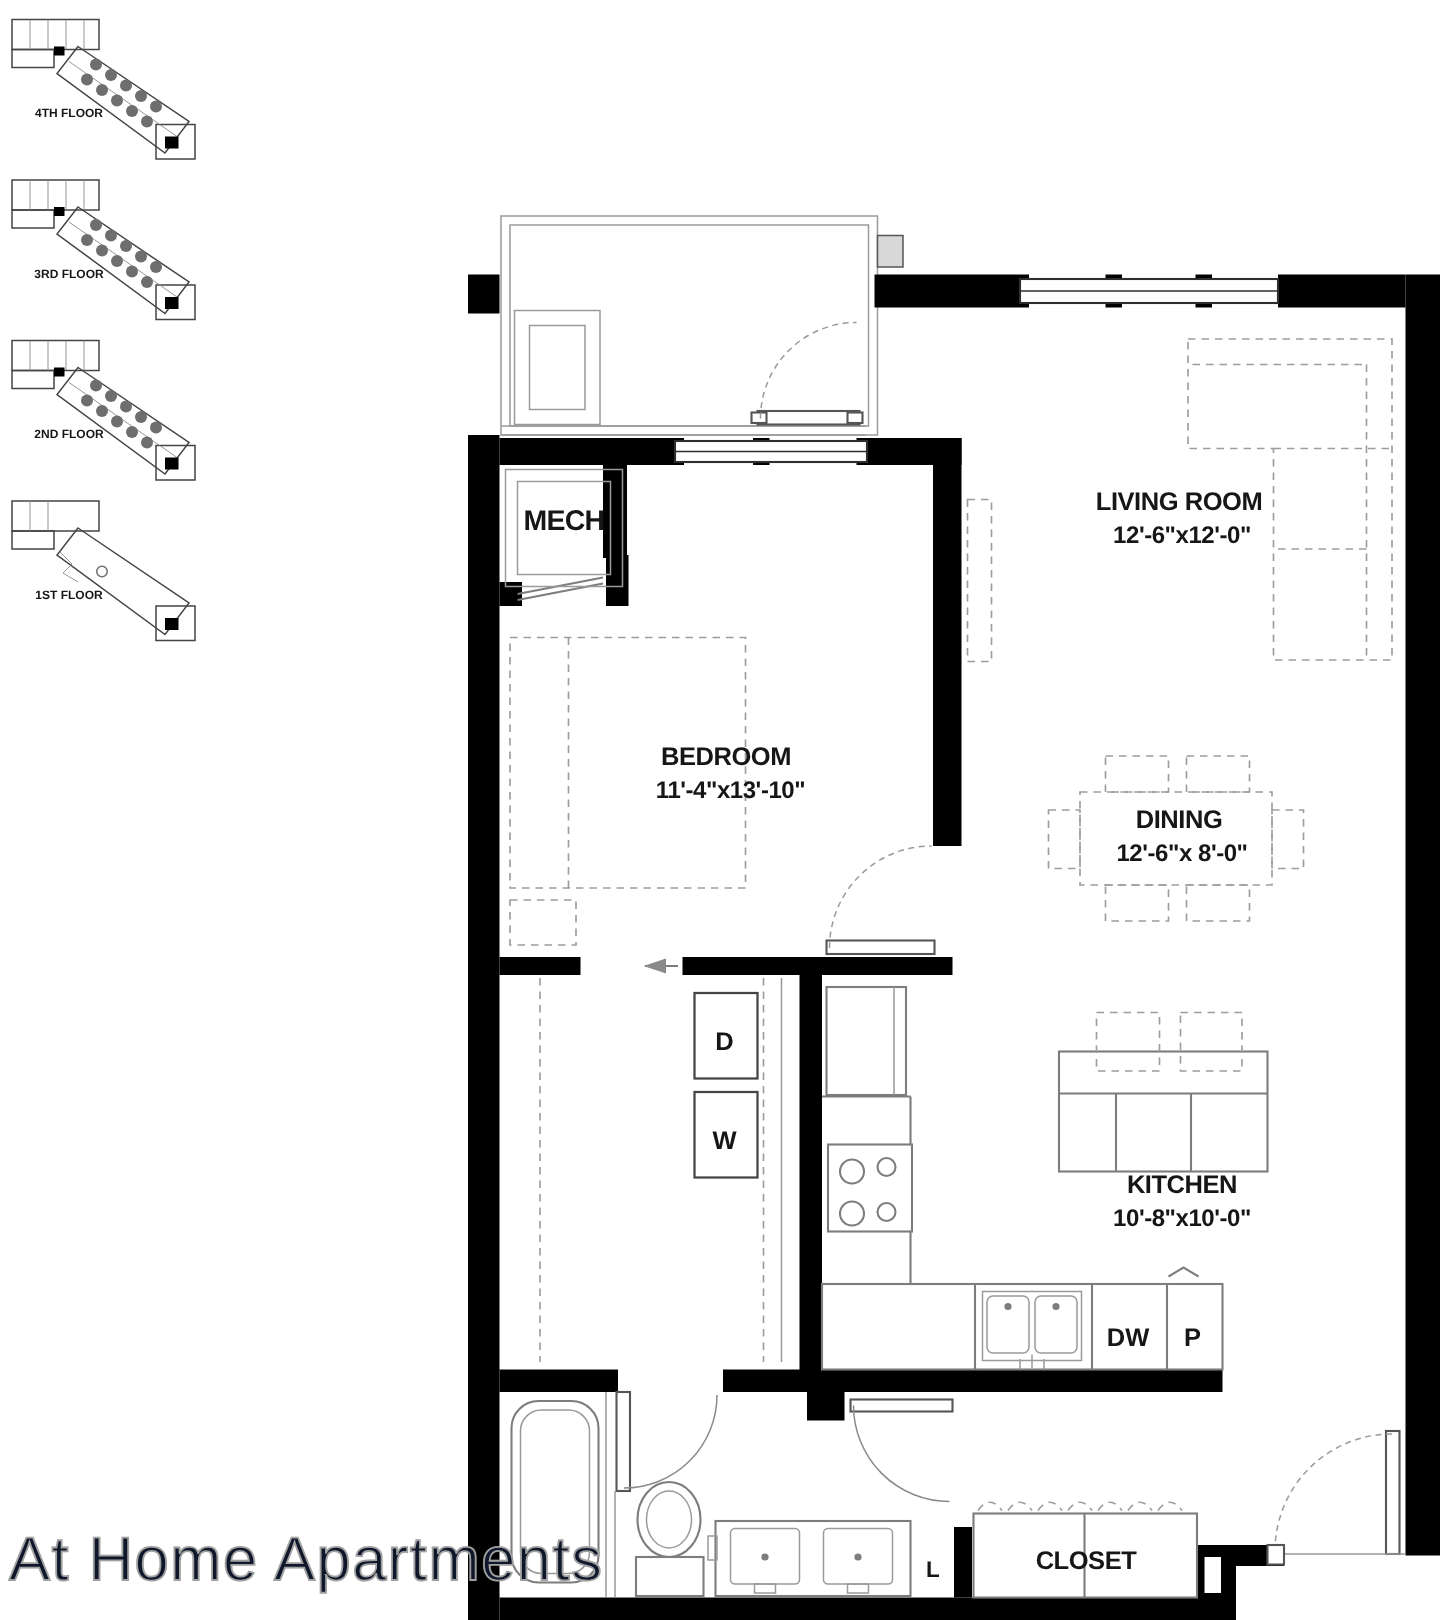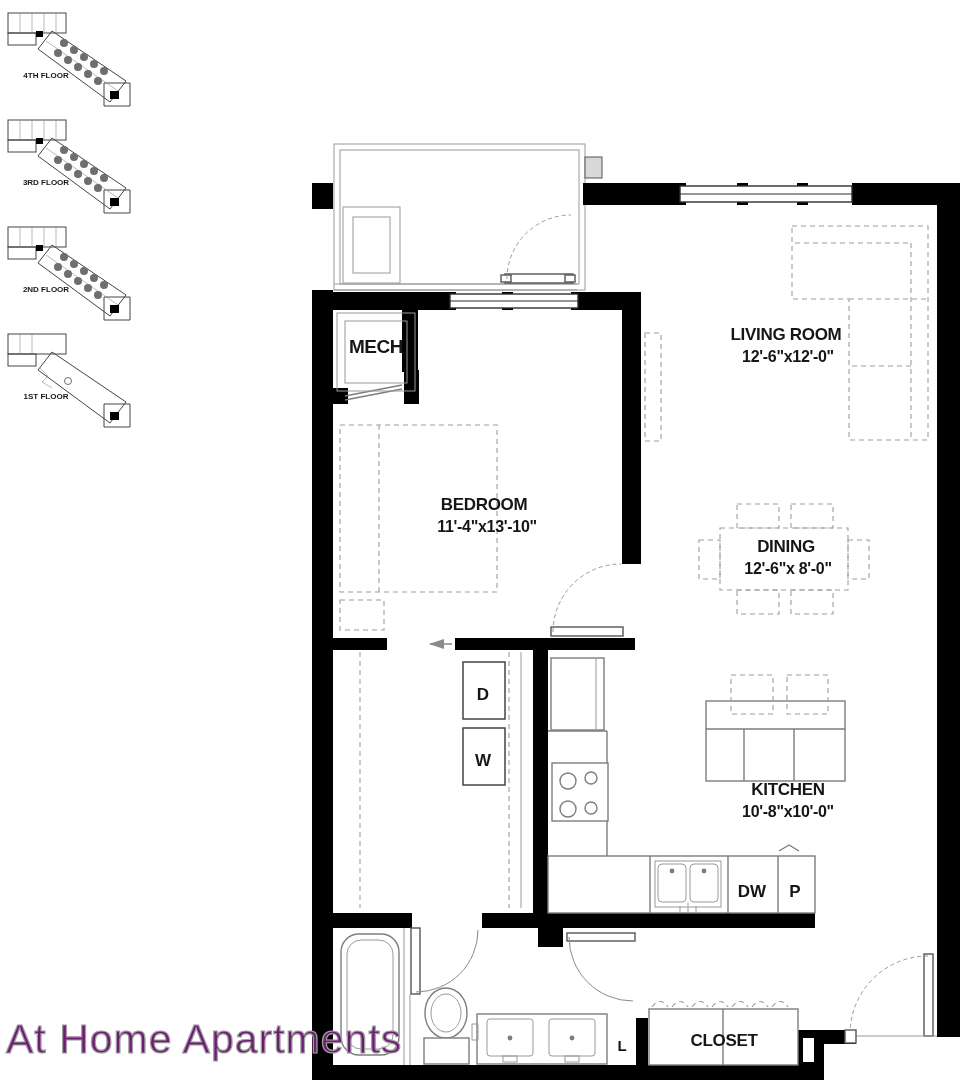--- a/index.html
+++ b/index.html
@@ -19,21 +19,21 @@
   .fxfill{stroke:#7d7d7d;fill:#fff;stroke-width:1.4;}
   .dash{stroke:#9d9d9d;fill:none;stroke-width:1.1;stroke-dasharray:5 4;}
   .doorarc{stroke:#8a8a8a;fill:none;stroke-width:1;}
   .doorarcd{stroke:#9a9a9a;fill:none;stroke-width:1;stroke-dasharray:4 3;}
   .leaf{fill:#fff;stroke:#555;stroke-width:1.4;}
   .winband{fill:#fff;stroke:#2e2e2e;stroke-width:1.4;}
   .winline{stroke:#2e2e2e;stroke-width:1;}
   .tline{stroke:#444;fill:none;stroke-width:1;}
   .tdiv{stroke:#8a8a8a;fill:none;stroke-width:0.6;}
   #watermark{position:absolute;left:6px;top:1016px;font-size:41px;font-weight:400;
-       color:#701a75;-webkit-text-stroke:1.2px #a0a0a0;
+       color:#0f172a;-webkit-text-stroke:1.2px #a0a0a0;
        text-shadow:0 0 1px #b5b5b5;letter-spacing:1px;white-space:nowrap;}
 </style>
 </head>
 <body>
 
 <svg id="plan-svg" width="961" height="1080" viewBox="0 0 961 1080">
 
   <g>
 
     <g transform="translate(6,5)">

